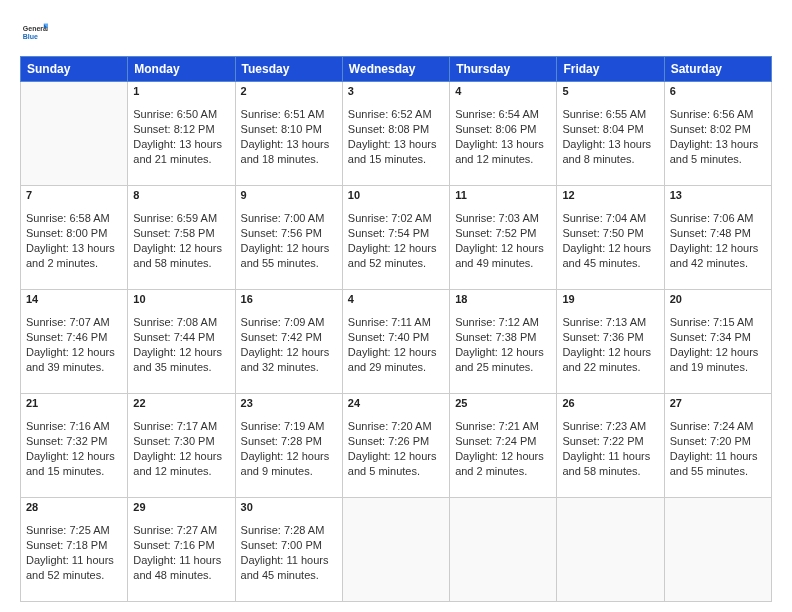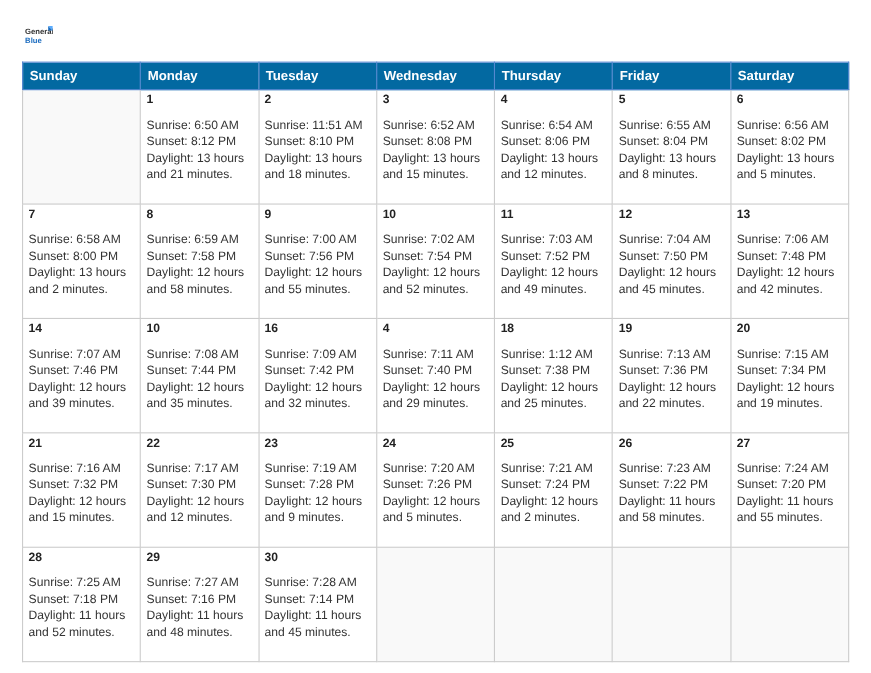--- a/index.html
+++ b/index.html
@@ -56,21 +56,21 @@
       color: #444;
     }
     .calendar {
       flex: 1;
       border: 1px solid #ccc;
       border-collapse: collapse;
       width: 100%;
       table-layout: fixed;
     }
     .calendar th {
-      background-color: #0369a1;
+      background-color: #1d4ed8;
       color: #fff;
       font-size: 12px;
       font-weight: bold;
       text-align: left;
       padding: 5px 6px;
       border: 1px solid #5588d0;
     }
     .calendar td {
       vertical-align: top;
       border: 1px solid #ccc;
@@ -139,21 +139,21 @@
           <td class="empty-cell"></td>
           <td>
             <div class="day-number">1</div>
             <div class="day-detail">Sunrise: 6:50 AM
 Sunset: 8:12 PM
 Daylight: 13 hours
 and 21 minutes.</div>
           </td>
           <td>
             <div class="day-number">2</div>
-            <div class="day-detail">Sunrise: 11:51 AM
+            <div class="day-detail">Sunrise: 6:51 AM
 Sunset: 8:10 PM
 Daylight: 13 hours
 and 18 minutes.</div>
           </td>
           <td>
             <div class="day-number">3</div>
             <div class="day-detail">Sunrise: 6:52 AM
 Sunset: 8:08 PM
 Daylight: 13 hours
 and 15 minutes.</div>
@@ -255,21 +255,21 @@
           </td>
           <td>
             <div class="day-number">4</div>
             <div class="day-detail">Sunrise: 7:11 AM
 Sunset: 7:40 PM
 Daylight: 12 hours
 and 29 minutes.</div>
           </td>
           <td>
             <div class="day-number">18</div>
-            <div class="day-detail">Sunrise: 1:12 AM
+            <div class="day-detail">Sunrise: 7:12 AM
 Sunset: 7:38 PM
 Daylight: 12 hours
 and 25 minutes.</div>
           </td>
           <td>
             <div class="day-number">19</div>
             <div class="day-detail">Sunrise: 7:13 AM
 Sunset: 7:36 PM
 Daylight: 12 hours
 and 22 minutes.</div>
@@ -344,21 +344,21 @@
           <td>
             <div class="day-number">29</div>
             <div class="day-detail">Sunrise: 7:27 AM
 Sunset: 7:16 PM
 Daylight: 11 hours
 and 48 minutes.</div>
           </td>
           <td>
             <div class="day-number">30</div>
             <div class="day-detail">Sunrise: 7:28 AM
-Sunset: 7:14 PM
+Sunset: 7:00 PM
 Daylight: 11 hours
 and 45 minutes.</div>
           </td>
           <td class="empty-cell"></td>
           <td class="empty-cell"></td>
           <td class="empty-cell"></td>
           <td class="empty-cell"></td>
         </tr>
       </tbody>
   </table>

